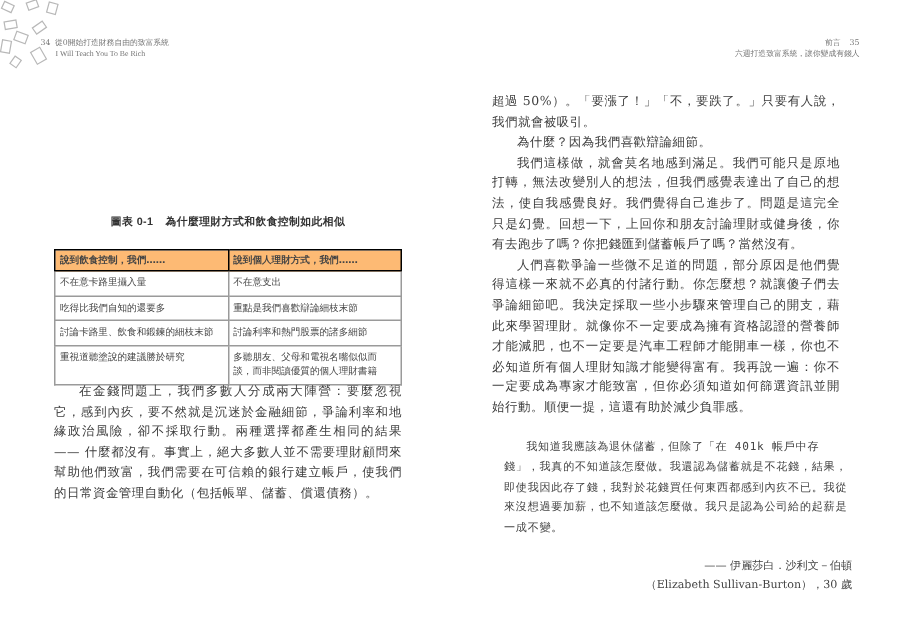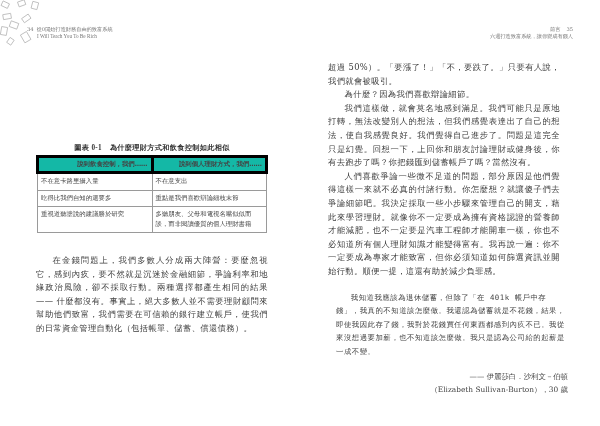--- a/index.html
+++ b/index.html
@@ -81,43 +81,43 @@
     .right-main { left: 28px; top: 61px; width: 232px; }
 
     
     .figure {
       position: absolute;
       left: 36px;
       top: 143px;
       width: 232px;
     }
     .figure-title {
-      font-family: Liberation Serif, serif;
+      font-family: Liberation Sans, sans-serif;
       font-weight: bold;
       font-size: 7.2px;
       color: #333;
       text-align: center;
-      margin-bottom: 2px;
+      margin-bottom: 13px;
       letter-spacing: 0.3px;
     }
     .figure-title .fig-label { margin-right: 8px; }
     table.fig-table {
       width: 232px;
       border-collapse: collapse;
       font-family: "DejaVu Sans", "Liberation Sans", sans-serif;
       font-size: 6.4px;
       color: #444;
       table-layout: fixed;
     }
     table.fig-table th {
-      background: #14b8a6;
+      background: #fdba74;
       font-weight: bold;
       height: 13px;
-      border: 3px solid #000000;
-      text-align: right;
+      border: 1px solid #000000;
+      text-align: left;
       padding: 0 3px;
     }
     table.fig-table td {
       border: 1px solid #9a9a9a;
       padding: 3px 3px;
       vertical-align: top;
       line-height: 9.6px;
     }
 
     
@@ -187,20 +187,24 @@
         <tbody>
           <tr>
             <td>不在意卡路里攝入量</td>
             <td>不在意支出</td>
           </tr>
           <tr>
             <td>吃得比我們自知的還要多</td>
             <td>重點是我們喜歡辯論細枝末節</td>
           </tr>
           <tr>
+            <td>討論卡路里、飲食和鍛鍊的細枝末節</td>
+            <td>討論利率和熱門股票的諸多細節</td>
+          </tr>
+          <tr>
             <td>重視道聽塗說的建議勝於研究</td>
             <td>多聽朋友、父母和電視名嘴似似而談，而非閱讀優質的個人理財書籍</td>
           </tr>
         </tbody>
       </table>
     </div>
 
     <div class="text-block left-bottom">
       <p class="indent">在金錢問題上，我們多數人分成兩大陣營：要麼忽視它，感到內疚，要不然就是沉迷於金融細節，爭論利率和地緣政治風險，卻不採取行動。兩種選擇都產生相同的結果 —— 什麼都沒有。事實上，絕大多數人並不需要理財顧問來幫助他們致富，我們需要在可信賴的銀行建立帳戶，使我們的日常資金管理自動化（包括帳單、儲蓄、償還債務）。</p>
     </div>

